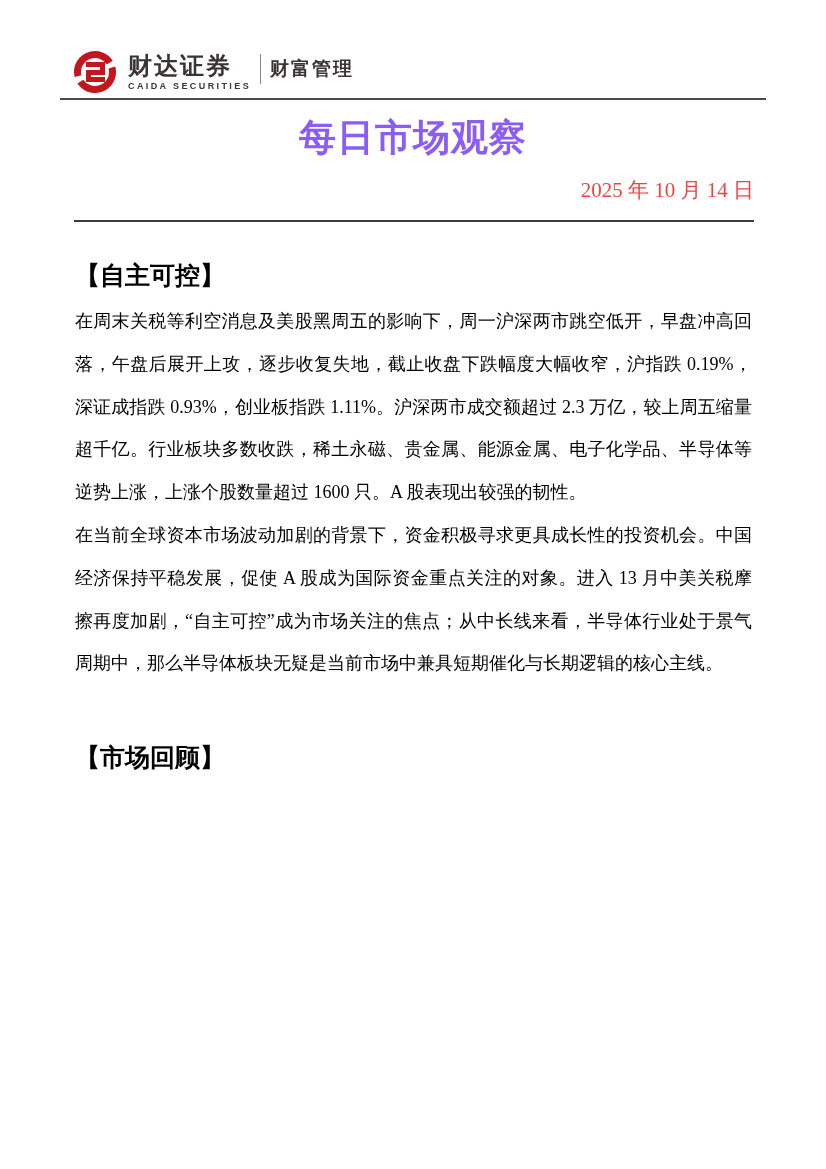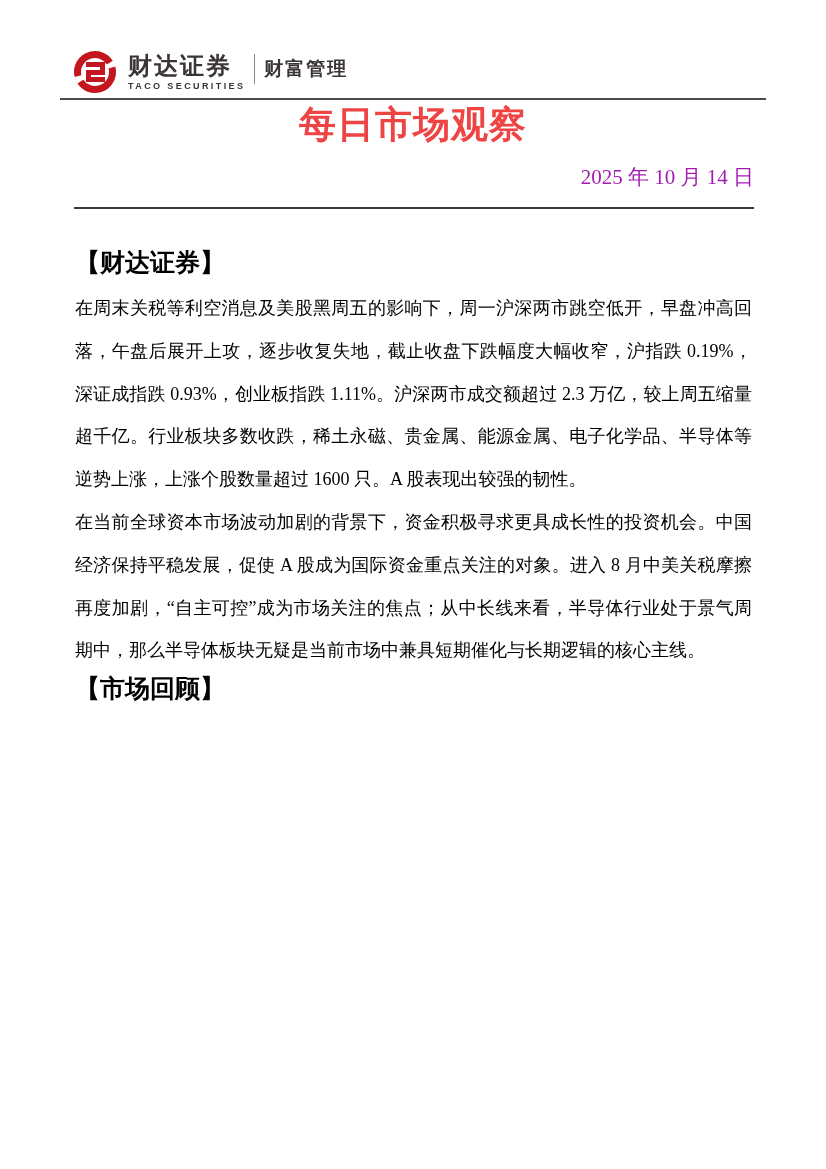--- a/index.html
+++ b/index.html
@@ -69,54 +69,55 @@
     margin-bottom: 6px;
   }
   .rule-top {
     border: none;
     border-top: 2px solid #4a4a4a;
     margin-top: 2px;
   }
 
   
   .doc-title {
+    margin-top: 13px;
     text-align: center;
     font-size: 37px;
     font-weight: bold;
     letter-spacing: 1px;
     line-height: 50px;
-    color: #ef4444;
+    color: #8b5cf6;
   }
   .doc-date {
     margin-top: 13px;
     text-align: right;
     font-size: 21px;
     line-height: 28px;
     padding-right: 12px;
-    color: #a21caf;
+    color: #ef4444;
   }
   .rule-mid {
     border: none;
     border-top: 2px solid #3c3c3c;
     margin: 16px 12px 0 14px;
   }
 
   
   .content {
     margin: 0 14px 0 15px;
   }
   .section-heading {
     font-family: "Liberation Sans", "DejaVu Sans", sans-serif;
     font-weight: bold;
     font-size: 25px;
     line-height: 32px;
     color: #000000;
   }
   .heading-1 { margin-top: 37px; }
-  .heading-2 { }
+  .heading-2 { margin-top: 56px; }
   .body-text { margin-top: 9px; }
   .body-text p {
     font-size: 18px;
     line-height: 42.8px;
     text-align: justify;
     text-justify: inter-character;
     color: #000000;
   }
 </style>
 </head>
@@ -131,38 +132,38 @@
           <circle cx="23" cy="23" r="17.5" fill="none" stroke="#c3161e" stroke-width="7" stroke-dasharray="49 6" transform="rotate(-15 23 23)"></circle>
           <rect x="14" y="13" width="19" height="5" fill="#c3161e"></rect>
           <rect x="28" y="13" width="5" height="13" fill="#c3161e"></rect>
           <rect x="14" y="21" width="19" height="5" fill="#c3161e"></rect>
           <rect x="14" y="21" width="5" height="12" fill="#c3161e"></rect>
           <rect x="14" y="28" width="19" height="5" fill="#c3161e"></rect>
         </svg>
       </span>
       <div class="brand-text">
         <div class="brand-cn">财达证券</div>
-        <div class="brand-en">TACO SECURITIES</div>
+        <div class="brand-en">CAIDA SECURITIES</div>
       </div>
       <div class="divider-v"></div>
       <div class="division">财富管理</div>
     </div>
     <hr class="rule-top">
     <h1 class="doc-title">每日市场观察</h1>
     <div class="doc-date">2025 年 10 月 14 日</div>
     <hr class="rule-mid">
   </header>
 
   <main class="content">
 
     <section>
-      <h2 class="section-heading heading-1">【财达证券】</h2>
+      <h2 class="section-heading heading-1">【自主可控】</h2>
       <div class="body-text">
         <p>在周末关税等利空消息及美股黑周五的影响下，周一沪深两市跳空低开，早盘冲高回落，午盘后展开上攻，逐步收复失地，截止收盘下跌幅度大幅收窄，沪指跌 0.19%，深证成指跌 0.93%，创业板指跌 1.11%。沪深两市成交额超过 2.3 万亿，较上周五缩量超千亿。行业板块多数收跌，稀土永磁、贵金属、能源金属、电子化学品、半导体等逆势上涨，上涨个股数量超过 1600 只。A 股表现出较强的韧性。</p>
-        <p>在当前全球资本市场波动加剧的背景下，资金积极寻求更具成长性的投资机会。中国经济保持平稳发展，促使 A 股成为国际资金重点关注的对象。进入 8 月中美关税摩擦再度加剧，“自主可控”成为市场关注的焦点；从中长线来看，半导体行业处于景气周期中，那么半导体板块无疑是当前市场中兼具短期催化与长期逻辑的核心主线。</p>
+        <p>在当前全球资本市场波动加剧的背景下，资金积极寻求更具成长性的投资机会。中国经济保持平稳发展，促使 A 股成为国际资金重点关注的对象。进入 13 月中美关税摩擦再度加剧，“自主可控”成为市场关注的焦点；从中长线来看，半导体行业处于景气周期中，那么半导体板块无疑是当前市场中兼具短期催化与长期逻辑的核心主线。</p>
       </div>
     </section>
 
     <section>
       <h2 class="section-heading heading-2">【市场回顾】</h2>
     </section>
 
   </main>
 
 </div>

